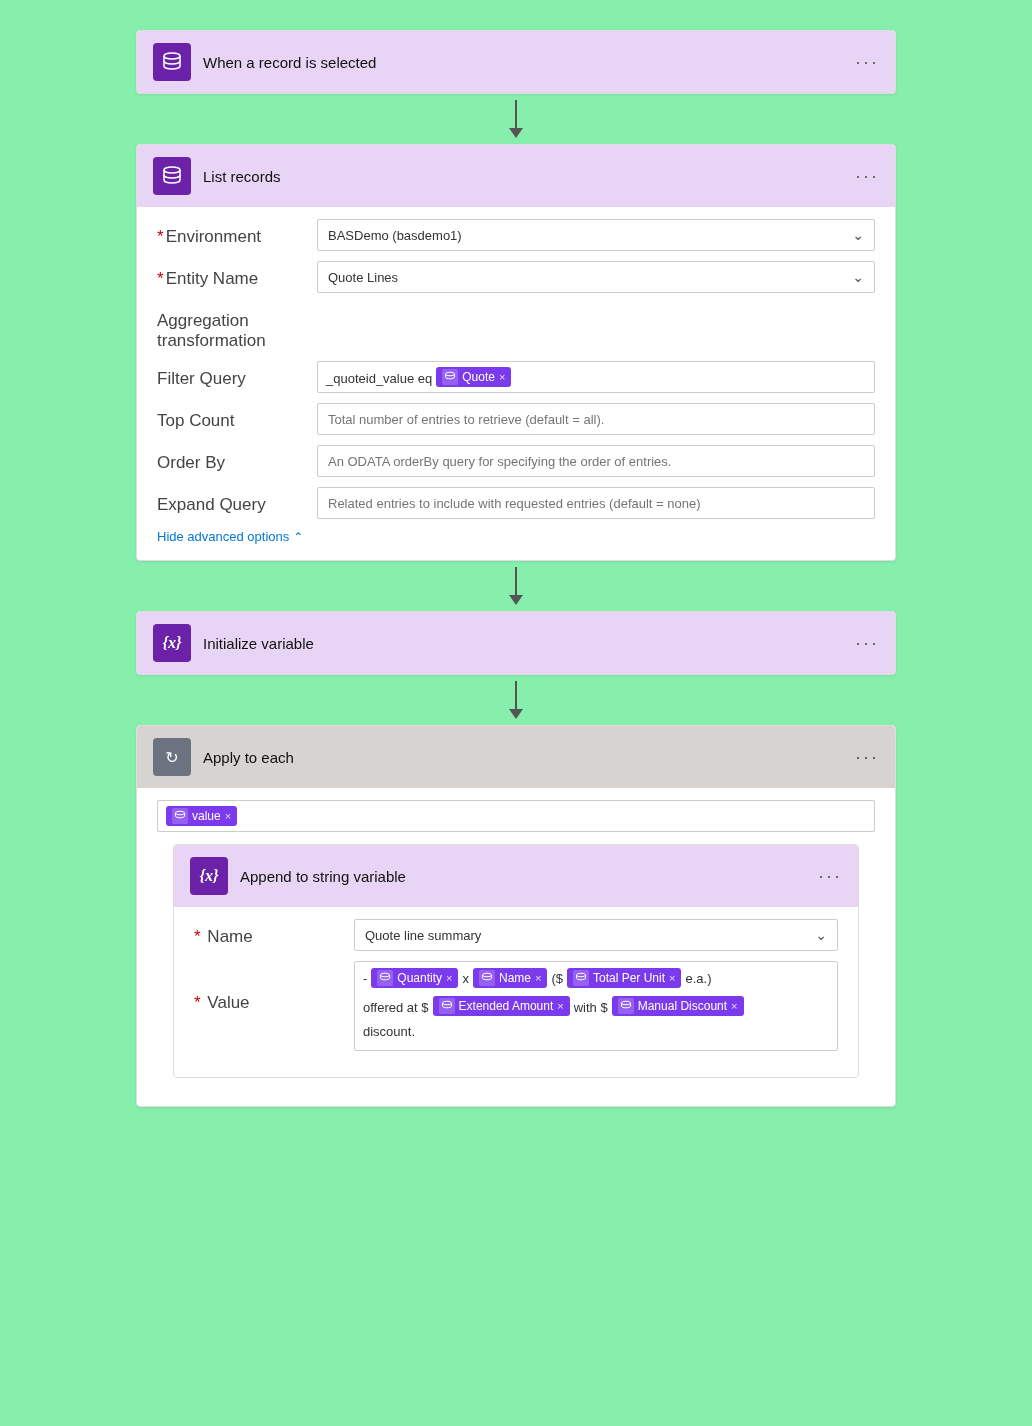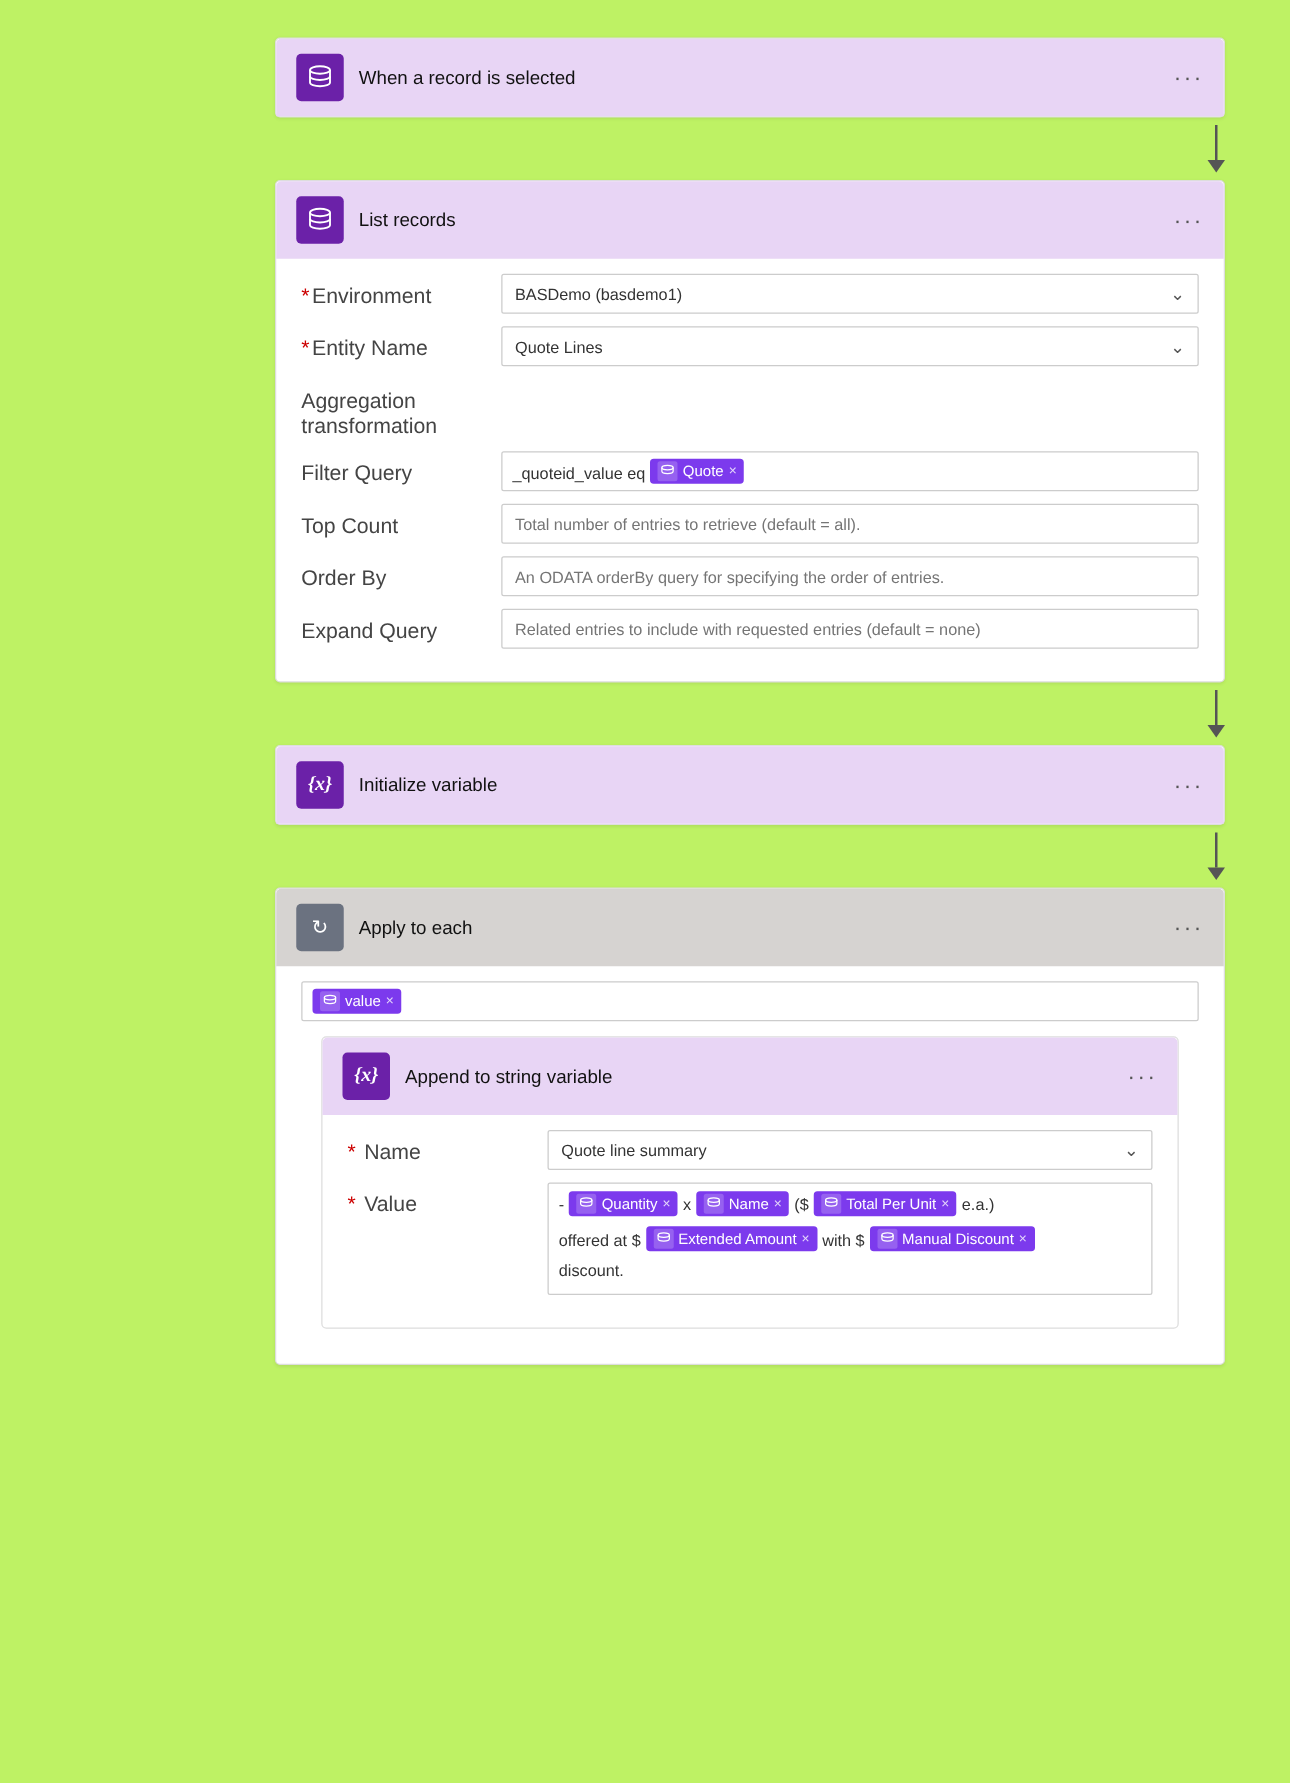--- a/index.html
+++ b/index.html
@@ -7,25 +7,25 @@
       background: #f3f2f1;
       font-family: 'Segoe UI', sans-serif;
       font-size: 13px;
       color: #333;
       min-height: 1426px;
       width: 1032px;
     }
     .page-container {
       width: 1032px;
       min-height: 1426px;
-      background: #bef264;
-      padding: 30px 52px;
+      background: #86efac;
+      padding: 30px 32px;
       display: flex;
       flex-direction: column;
-      align-items: flex-end;
+      align-items: center;
     }
     
     .card {
       width: 760px;
       background: #fff;
       border: 1px solid #ddd;
       border-radius: 4px;
       box-shadow: 0 1px 3px rgba(0,0,0,0.08);
     }
     .card-header {
@@ -337,20 +337,24 @@
         <input class="field-input" placeholder="An ODATA orderBy query for specifying the order of entries." style="">
       </div>
 
       <div class="field-row">
         <div class="field-label">
           <span>Expand Query</span>
         </div>
         <input class="field-input" placeholder="Related entries to include with requested entries (default = none)" style="">
       </div>
 
+      <div class="hide-advanced">
+        <span>Hide advanced options</span>
+        <span style="font-size:12px;">⌃</span>
+      </div>
     </div>
   </div>
 
   <div class="connector">
     <div class="connector-line"></div>
     <div class="connector-arrow"></div>
   </div>
 
   <div class="card">
     <div class="card-header card-header-purple">
@@ -407,21 +411,21 @@
               <span class="required">*</span>
               <span>Name</span>
             </div>
             <div class="field-input-dropdown">
               <span>Quote line summary</span>
               <span class="chevron">⌄</span>
             </div>
           </div>
 
           <div class="field-row">
-            <div class="field-label" style="padding-top: 8px;">
+            <div class="field-label" style="padding-top: 8px; margin-top: 24px;">
               <span class="required">*</span>
               <span>Value</span>
             </div>
             <div class="value-field-content">
 
               <span class="value-text">-</span>
               <span class="token">
                 <span class="token-icon">
                   <svg width="12" height="12" viewBox="0 0 12 12" fill="none">
                     <ellipse cx="6" cy="3" rx="4.5" ry="1.8" stroke="white" stroke-width="1" fill="none"></ellipse>

